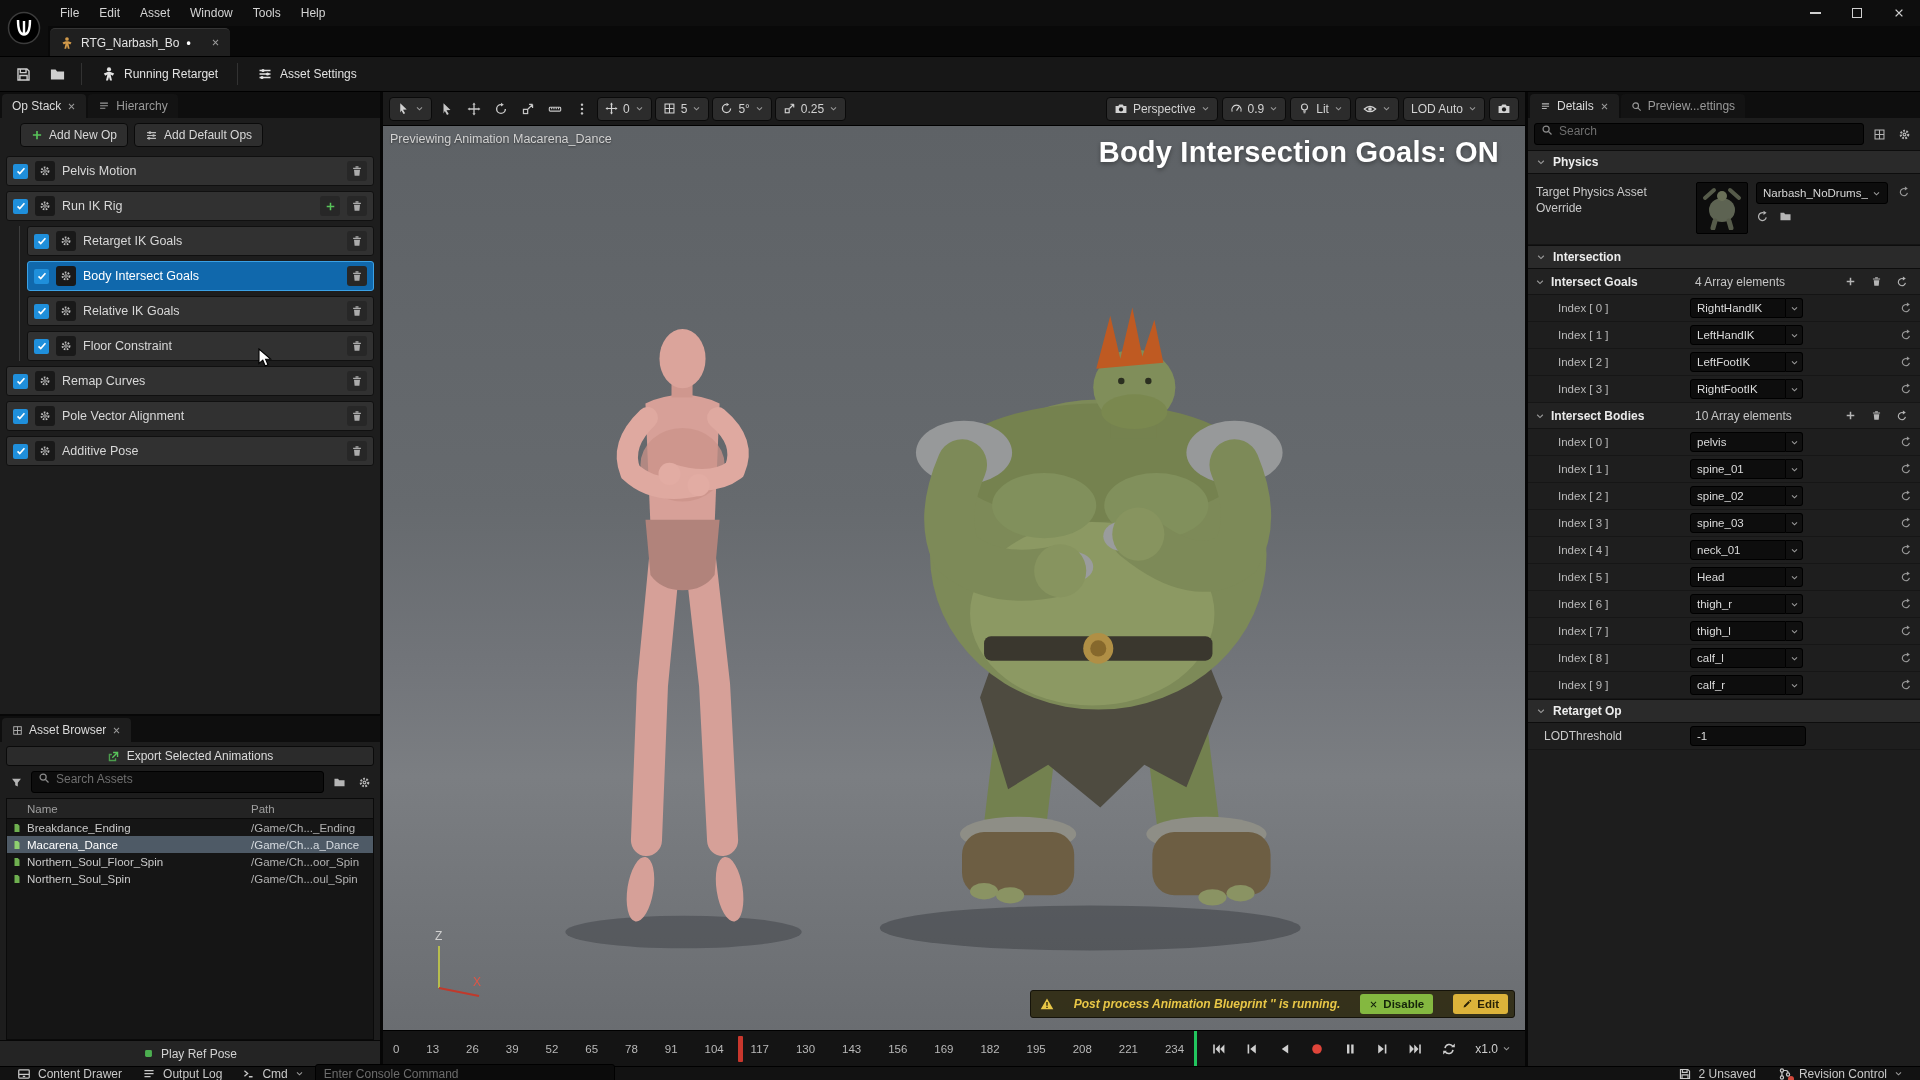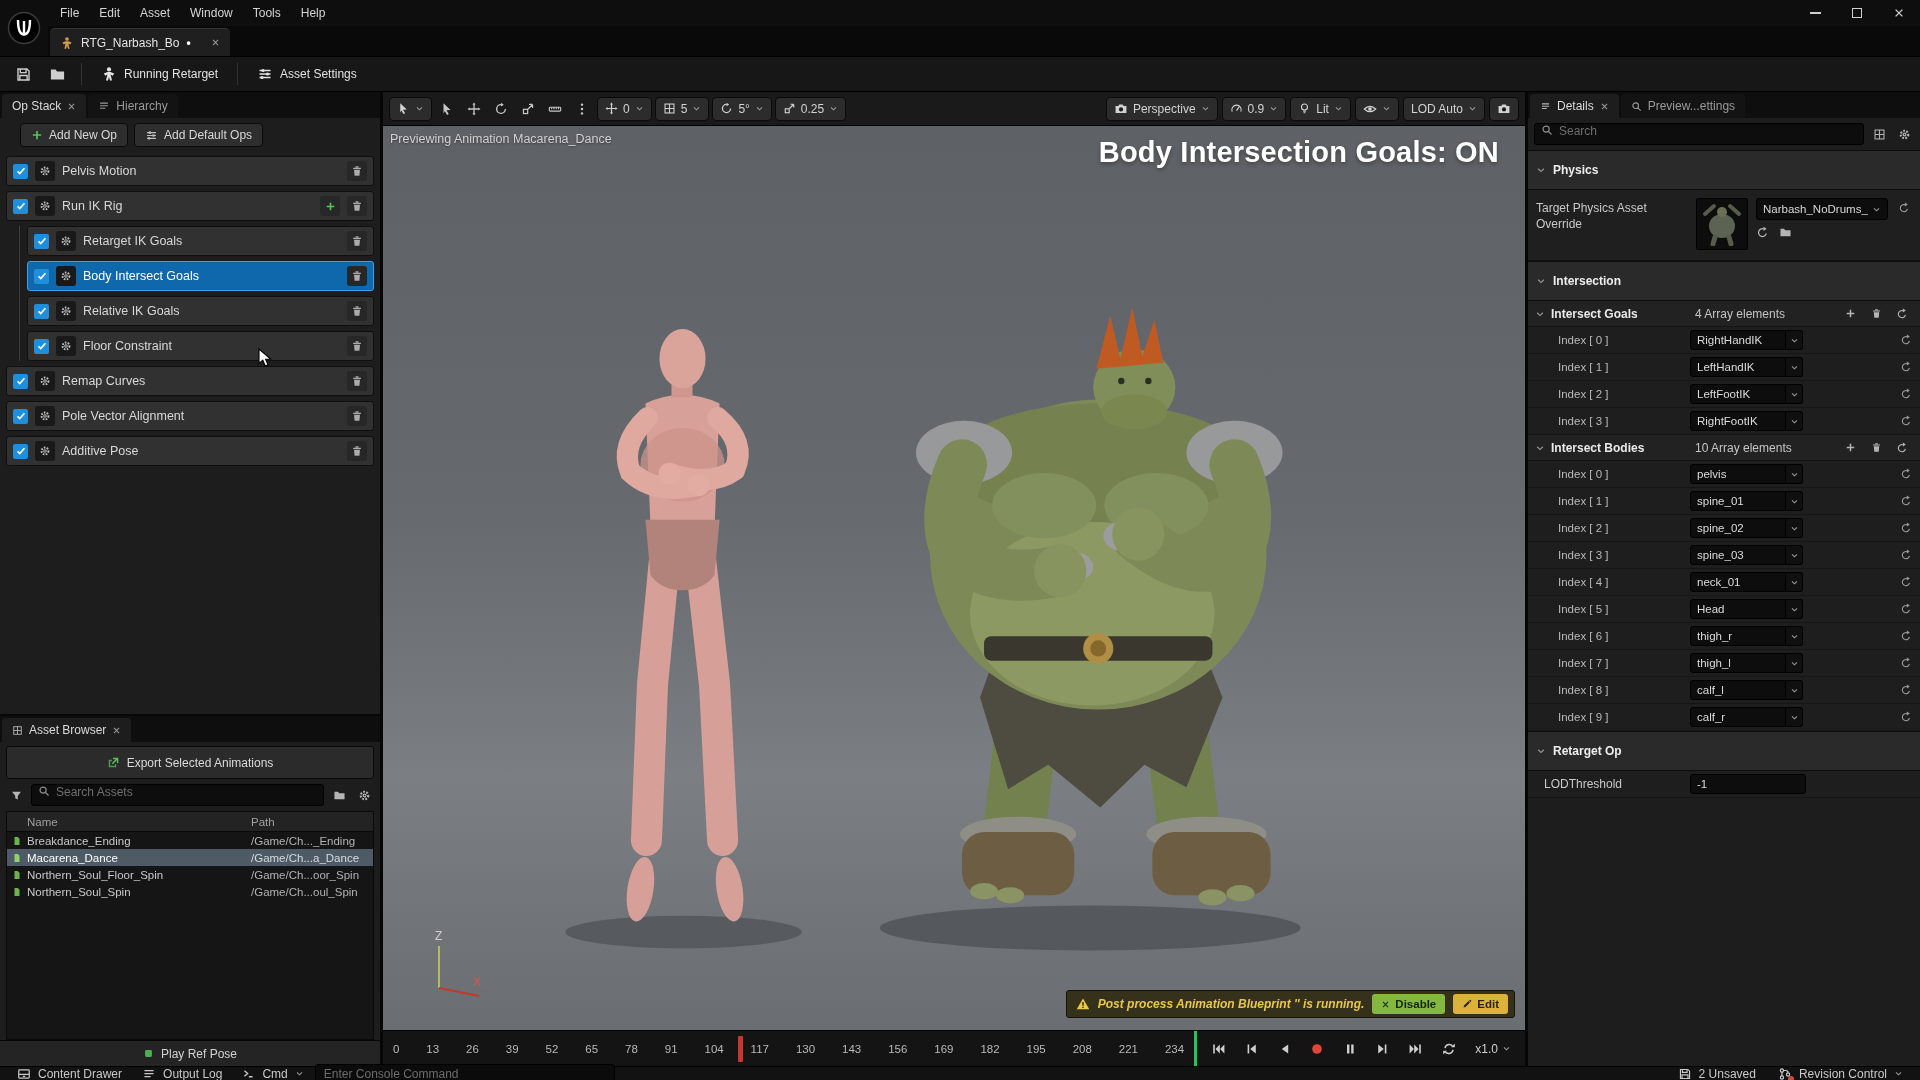--- a/index.html
+++ b/index.html
@@ -53,21 +53,21 @@
   .op-row.selected{background:#1068ac;border-color:#3ba1e5}
   .op-row.selected .op-label{color:#fff}
   .op-sub{margin-left:13px;border-left:1px solid #3d3d3d;padding-left:7px}
   .cb{width:15px;height:15px;flex:none;border-radius:2px;background:#1f8fdb;display:flex;align-items:center;justify-content:center;color:#fff}
   .op-ic{width:20px;height:20px;flex:none;border-radius:3px;background:#191919;display:flex;align-items:center;justify-content:center;color:#bdbdbd}
   .op-label{flex:1;color:#d8d8d8;font-size:12.5px;white-space:nowrap;overflow:hidden}
   .sq-btn{width:20px;height:20px;flex:none;border-radius:3px;background:#272727;display:flex;align-items:center;justify-content:center;color:#ababab}
   .op-row.selected .sq-btn{background:#0d5档}
   
   .asset-browser{height:352px;flex:none;display:flex;flex-direction:column;border-top:2px solid #070707;background:#1d1d1d}
-  .ab-export{margin:4px 6px 2px;height:33px;flex:none;background:#2b2b2b;border:1px solid #0a0a0a;border-radius:3px;
+  .ab-export{margin:4px 6px 2px;height:20px;flex:none;background:#2b2b2b;border:1px solid #0a0a0a;border-radius:3px;
     display:flex;align-items:center;justify-content:center;gap:7px;color:#dadada}
   .ab-search-row{display:flex;align-items:center;gap:5px;padding:3px 6px;flex:none}
   .search-box{flex:1;display:flex;align-items:flex-start;gap:6px;height:22px;background:#0d0d0d;border:1px solid #000;
     border-radius:3px;padding:0 6px;color:#8a8a8a}
   .search-box input{flex:1;min-width:0;background:transparent;border:none;outline:none;color:#d8d8d8;font:inherit}
   .search-box input::placeholder{color:#6f6f6f}
   .mini-btn{width:20px;height:20px;display:flex;align-items:center;justify-content:center;color:#b5b5b5}
   .ab-table{flex:1;margin:2px 6px 0;background:#151515;border:1px solid #0a0a0a;display:flex;flex-direction:column;overflow:hidden}
   .ab-head{height:20px;flex:none;display:flex;align-items:center;background:#232323;border-bottom:1px solid #0a0a0a;
     color:#9f9f9f;font-size:11.5px}
@@ -86,40 +86,40 @@
   .vp-chip{display:flex;align-items:center;gap:5px;height:24px;padding:0 7px;background:#2c2c2c;border:1px solid #0a0a0a;
     border-radius:4px;color:#d2d2d2;white-space:nowrap}
   .vp-right{margin-left:auto;display:flex;align-items:center;gap:4px}
   .vp-3d{flex:1;position:relative;overflow:hidden;min-height:0;
     background:linear-gradient(180deg,#5e6266 0%,#666a6e 42%,#72757a 60%,#7b7e82 72%,#717478 88%,#6a6d71 100%)}
   .scene{position:absolute;inset:0;width:100%;height:100%}
   .vp-preview-label{position:absolute;top:6px;left:7px;color:#d2d2d2;font-size:12.5px;text-shadow:0 1px 2px rgba(0,0,0,.45)}
   .vp-title{position:absolute;top:10px;right:26px;color:#fff;font-size:29px;font-weight:bold;
     text-shadow:0 2px 4px rgba(0,0,0,.35);letter-spacing:.2px}
   .gizmo{position:absolute;left:28px;bottom:26px}
-  .warn-bar{position:absolute;right:10px;bottom:12px;height:28px;display:flex;align-items:center;gap:8px;
+  .warn-bar{position:absolute;right:10px;bottom:12px;height:28px;display:flex;align-items:center;gap:20px;
     background:rgba(48,44,20,.93);border:1px solid #15130a;border-radius:3px;padding:0 6px 0 9px}
   .warn-text{color:#e9c747;font-style:italic;font-weight:bold;font-size:12px;white-space:nowrap}
   .warn-btn{display:flex;align-items:center;gap:5px;height:20px;padding:0 9px;border-radius:3px;font-weight:bold;font-size:11.5px}
   .btn-disable{background:#84b840;color:#15240a}
   .btn-edit{background:#dcb33a;color:#2a2206}
 
   .vp-bottom{height:36px;flex:none;background:#141414;border-top:1px solid #000;display:flex;align-items:stretch}
   .timeline{flex:1;display:flex;align-items:center;padding:0 10px;min-width:0}
   .ticks{flex:1;position:relative;display:flex;justify-content:space-between;color:#b9b9b9;font-size:11.5px}
   .tick{position:relative;z-index:1}
   .playhead{position:absolute;left:43.6%;top:-7px;bottom:-7px;width:5px;background:#c8372d;border-radius:1px;z-index:2}
   .transport{display:flex;align-items:center;gap:11px;padding:0 10px;border-left:3px solid #22c55e}
   .tr-btn{width:22px;height:22px;display:flex;align-items:center;justify-content:center;color:#cfcfcf}
   .tr-btn.rec{color:#e0453a}
   .speed-chip{display:flex;align-items:center;gap:4px;color:#cfcfcf;padding:0 4px}
 
   
   .details-search-row{display:flex;align-items:center;gap:5px;padding:5px 6px;flex:none}
-  .section-h{height:40px;flex:none;display:flex;align-items:center;gap:7px;padding:0 8px;background:#2a2a2a;
+  .section-h{height:24px;flex:none;display:flex;align-items:center;gap:7px;padding:0 8px;background:#2a2a2a;
     border-top:1px solid #0d0d0d;border-bottom:1px solid #0d0d0d;color:#ededed;font-weight:bold}
   .chev-dim{color:#9a9a9a}
   .phys-row{display:flex;gap:8px;padding:8px 8px 10px;border-bottom:1px solid #141414;background:#1f1f1f}
   .phys-label{width:152px;flex:none;padding-top:3px;color:#c9c9c9;line-height:1.3}
   .thumb{width:52px;height:52px;flex:none;background:#0d0d0d;border:1px solid #000;border-radius:2px;
     display:flex;align-items:center;justify-content:center}
   .phys-mid{flex:1;display:flex;flex-direction:column;gap:5px;min-width:0}
   .combo{display:flex;align-items:center;gap:4px;height:22px;padding:0 6px;background:#0d0d0d;border:1px solid #000;
     border-radius:3px;color:#d8d8d8;font-size:11.5px}
   .combo .cv{flex:1;white-space:nowrap;overflow:hidden}

